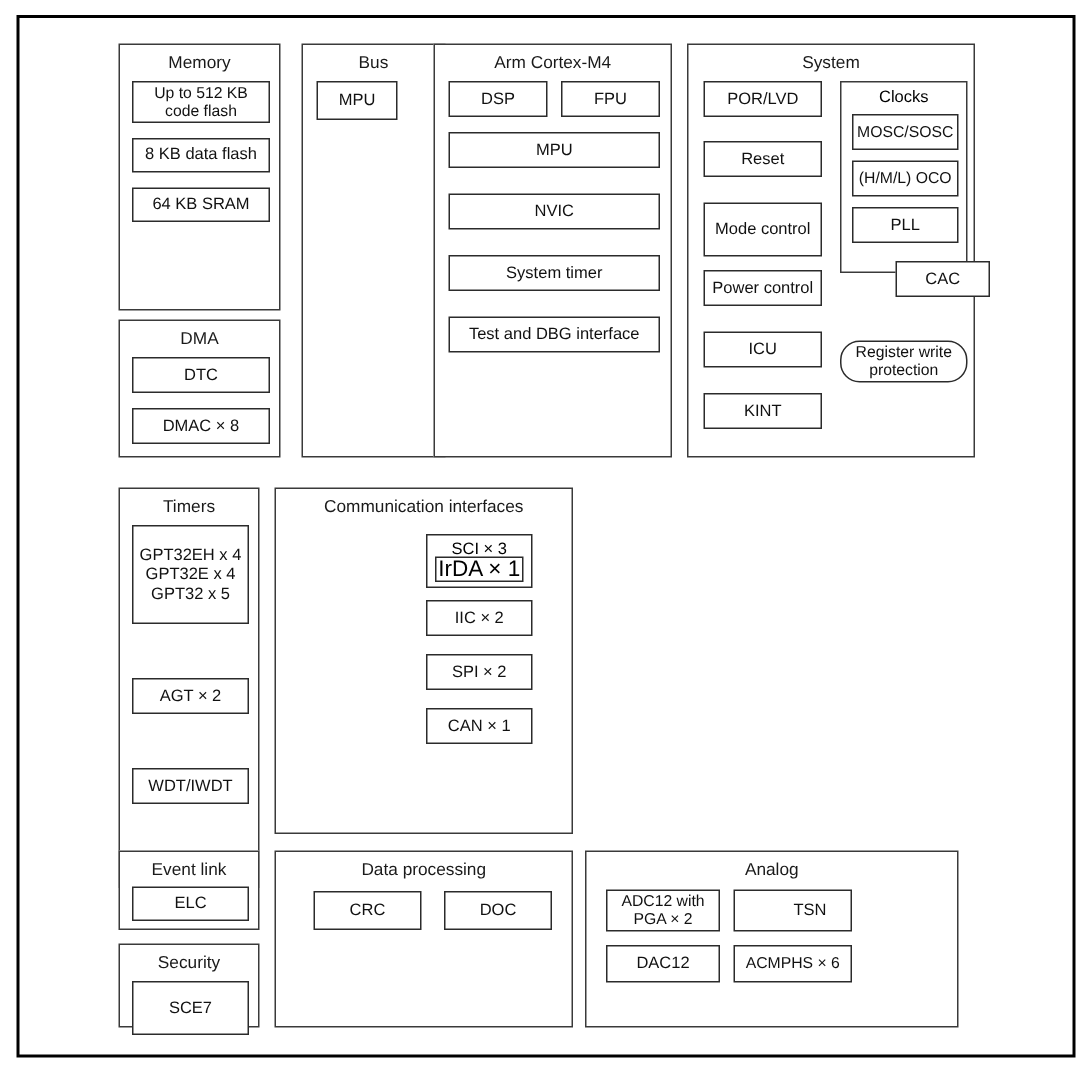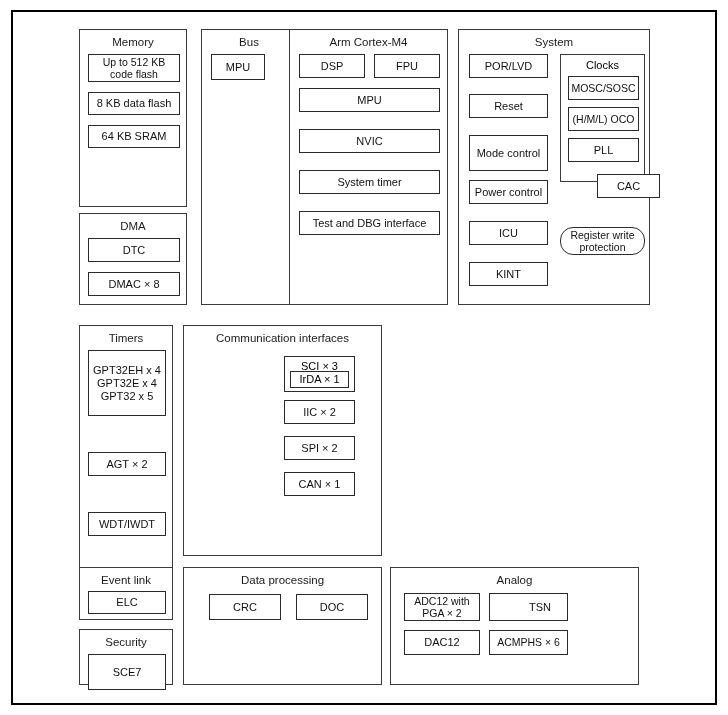--- a/index.html
+++ b/index.html
@@ -98,21 +98,21 @@
     left: 5px;
     right: 5px;
     bottom: 3px;
     height: 17px;
     border: 1.3px solid #2b2b2b;
     box-sizing: border-box;
     background: #ffffff;
     display: flex;
     align-items: center;
     justify-content: center;
-    font-size: 11px;
+    font-size: 15px;
     line-height: 13px;
   }
   .ml { white-space: pre-line; }
 </style>
 </head>
 <body>
 
 <div id="canvas">
   <div class="outer-frame">
 

